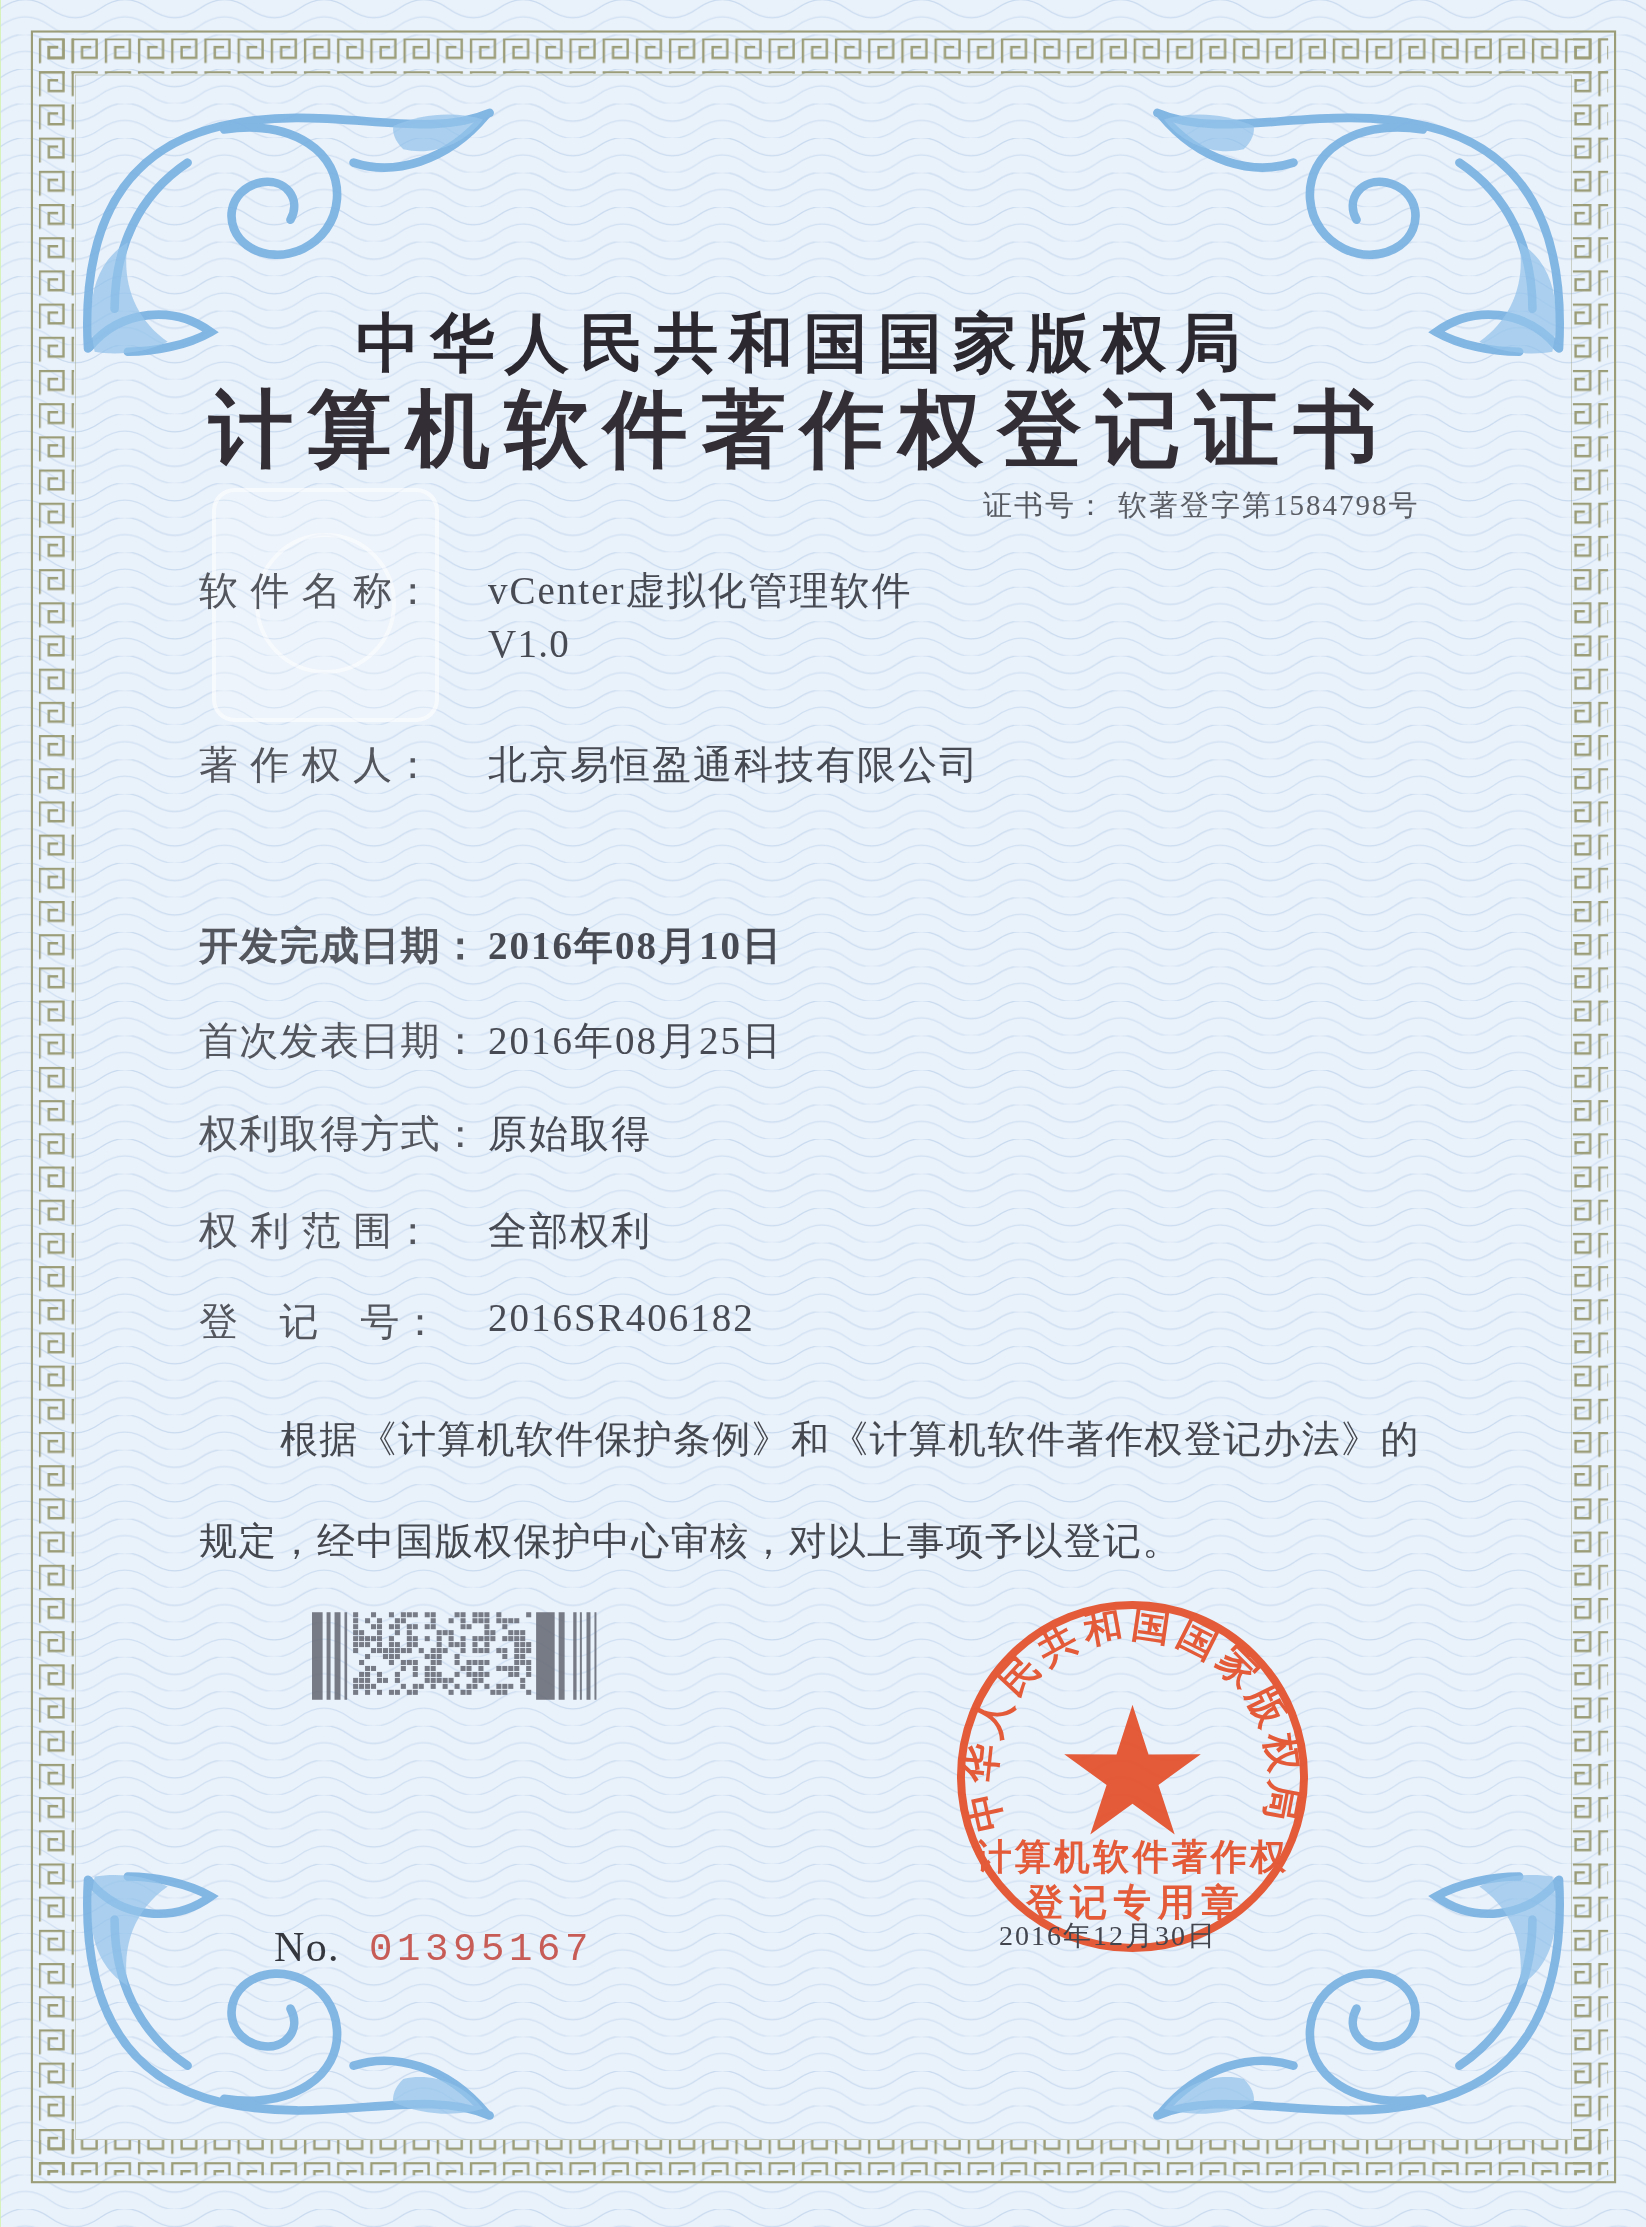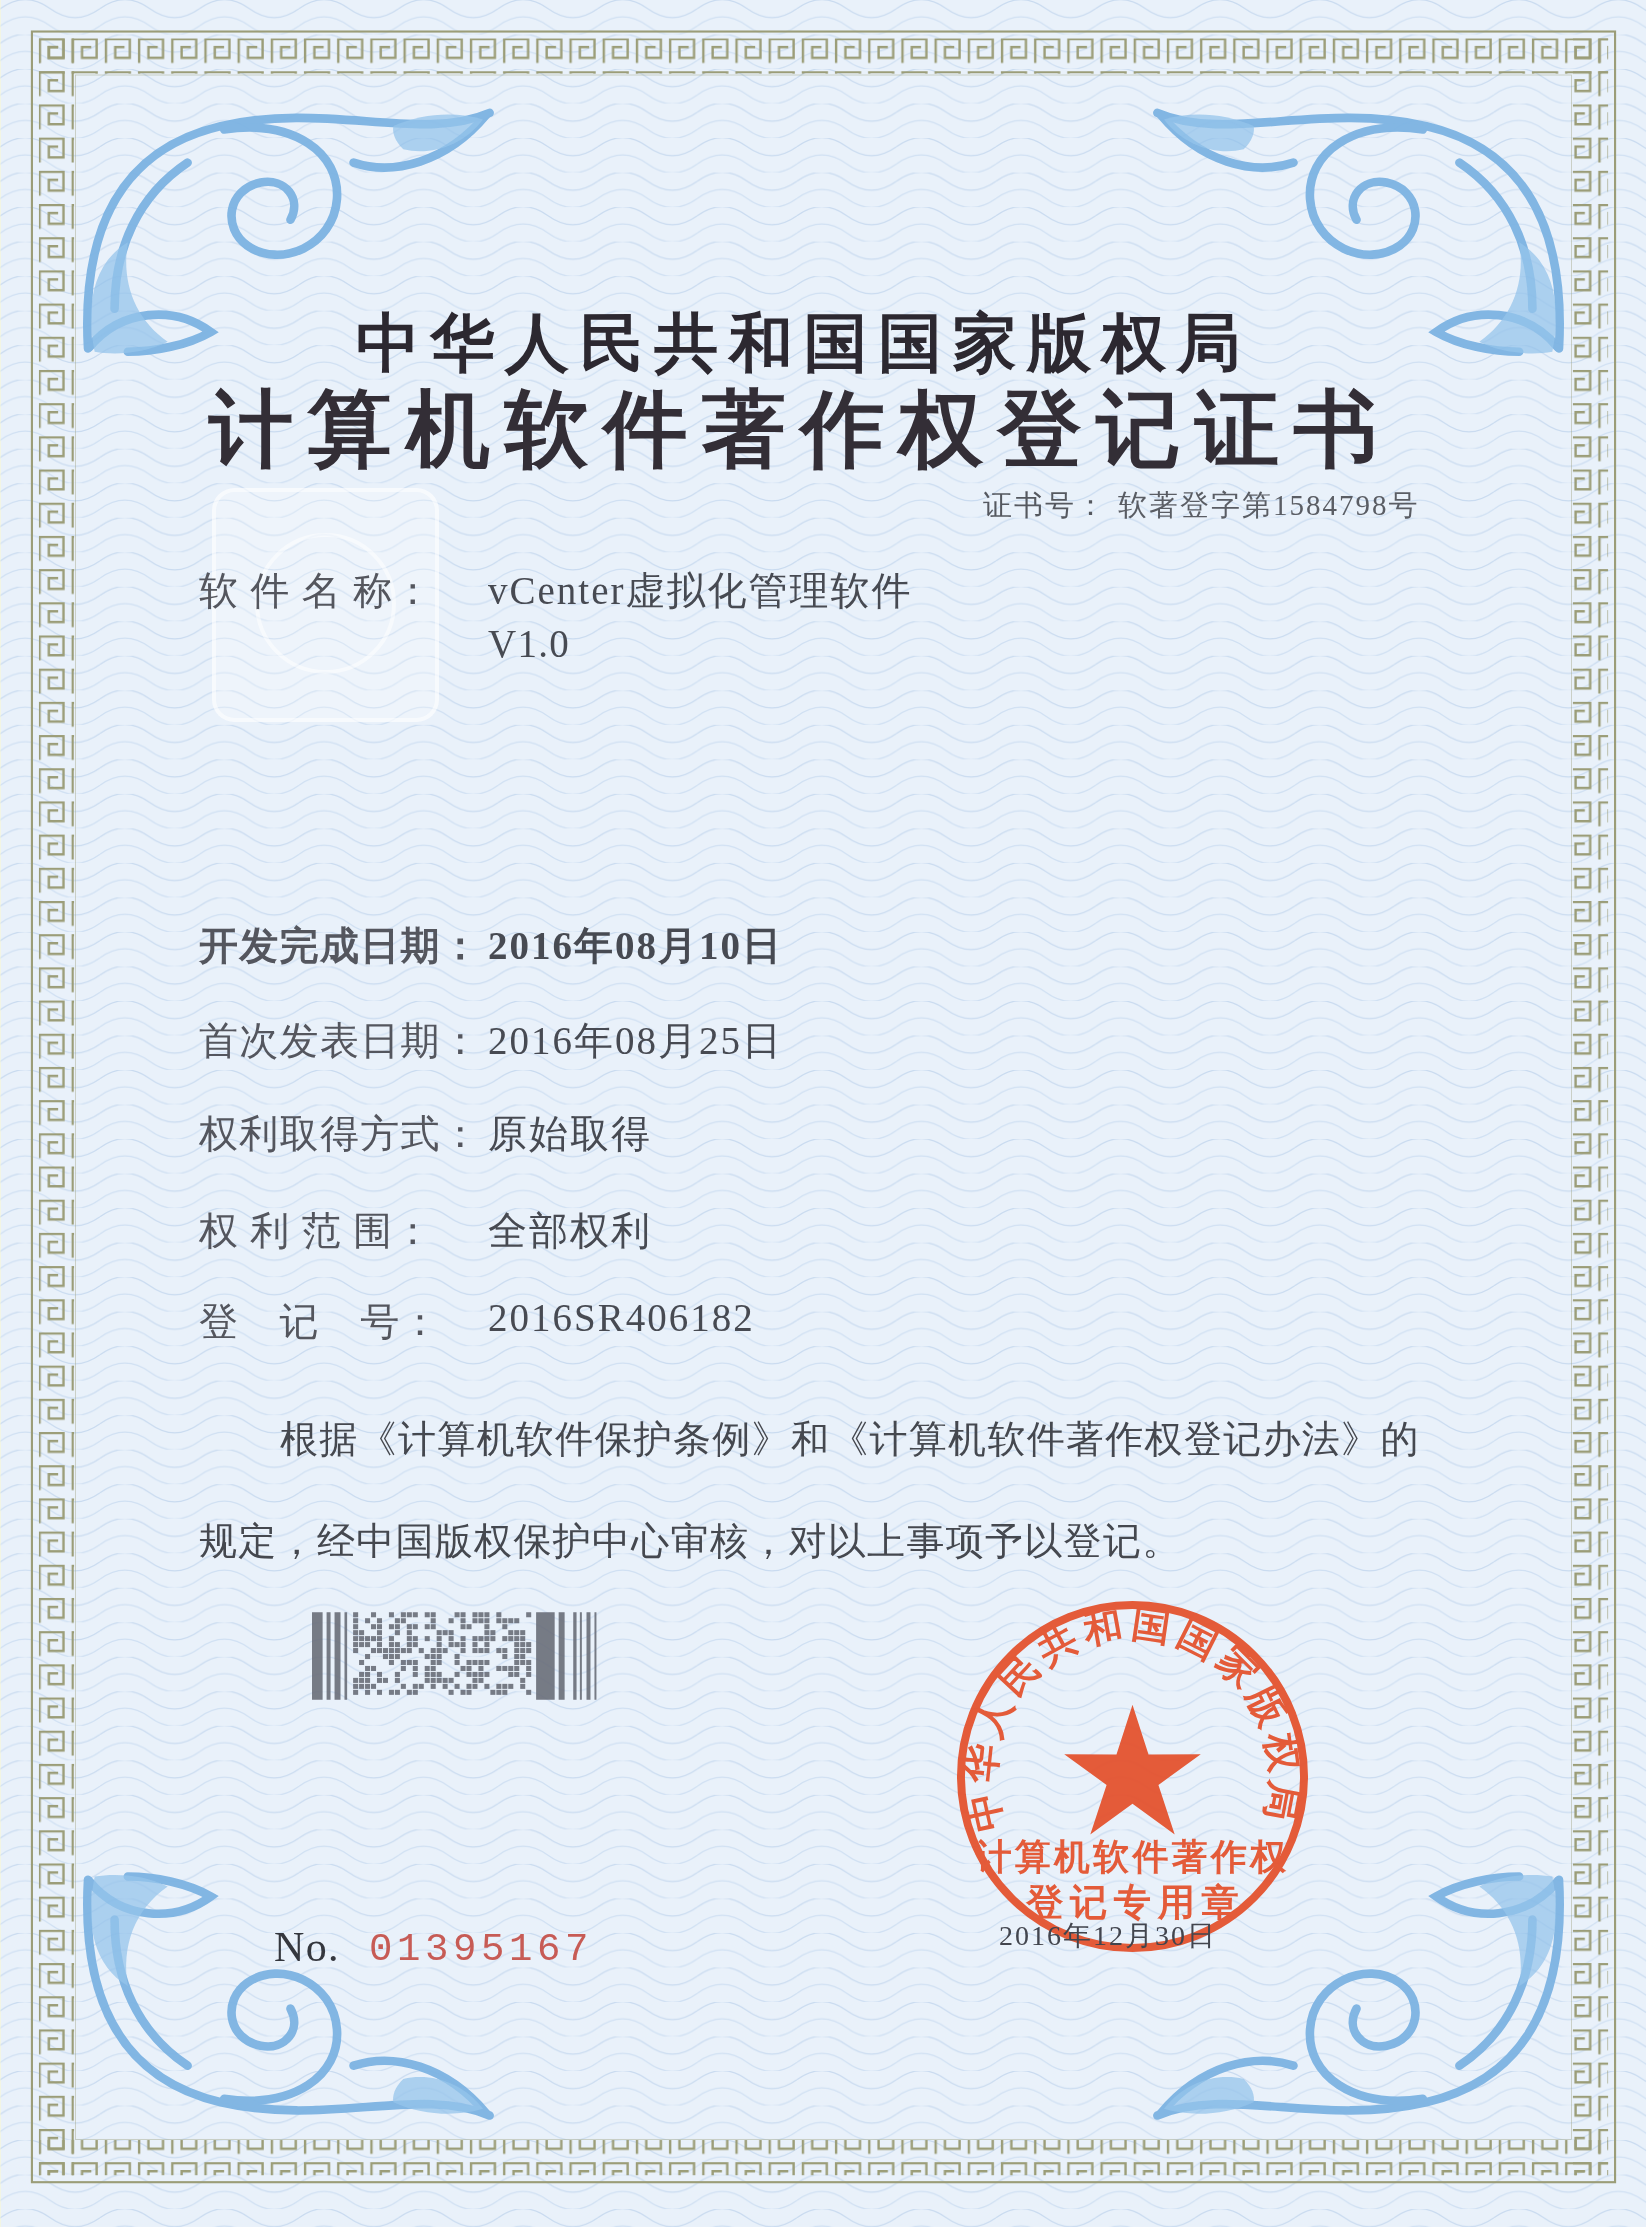--- a/index.html
+++ b/index.html
@@ -3,21 +3,21 @@
 <meta charset="utf-8">
 <style>
   html,body{margin:0;padding:0;}
   body{
     width:1647px;height:2227px;
     font-family:"Liberation Serif","DejaVu Serif",serif;
     background:#eef4fb;
   }
   .page{
     position:relative;width:1647px;height:2227px;overflow:hidden;
-    background:#fef9c3;
+    background:#bef264;
   }
   .bg-waves{position:absolute;left:0;top:0;width:100%;height:100%;}
   .border-svg{position:absolute;left:0;top:0;width:100%;height:100%;}
   .flourishes{position:absolute;left:0;top:0;width:100%;height:100%;opacity:.92;}
 
   .embossed{
     position:absolute;left:212px;top:488px;width:219px;height:226px;
     border:4.6px solid rgba(255,255,255,.55);border-radius:22.6px;
     background:rgba(255,255,255,.22);
   }
@@ -149,20 +149,24 @@
   <div class="cert-no-row">
     <span class="lbl">证书号：</span><span class="val">软著登字第1584798号</span>
   </div>
 
   <div class="field-row row-0">
     <span class="f-label">软 件 名 称：</span>
     <span class="f-value">vCenter虚拟化管理软件</span>
   </div>
   <div class="value-line2">V1.0</div>
 
+  <div class="field-row row-1">
+    <span class="f-label">著 作 权 人：</span>
+    <span class="f-value">北京易恒盈通科技有限公司</span>
+  </div>
 
   <div class="field-row row-2">
     <span class="f-label">开发完成日期：</span>
     <span class="f-value">2016年08月10日</span>
   </div>
 
   <div class="field-row row-3">
     <span class="f-label">首次发表日期：</span>
     <span class="f-value">2016年08月25日</span>
   </div>

